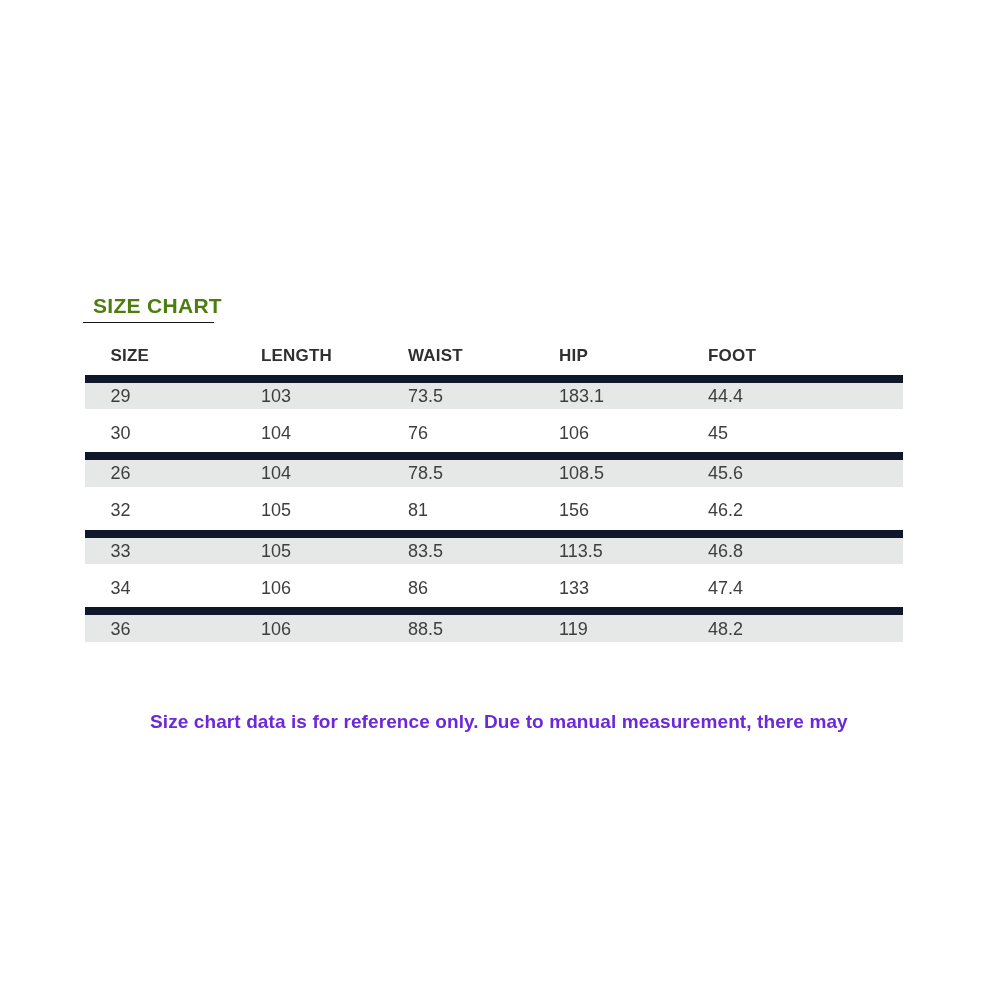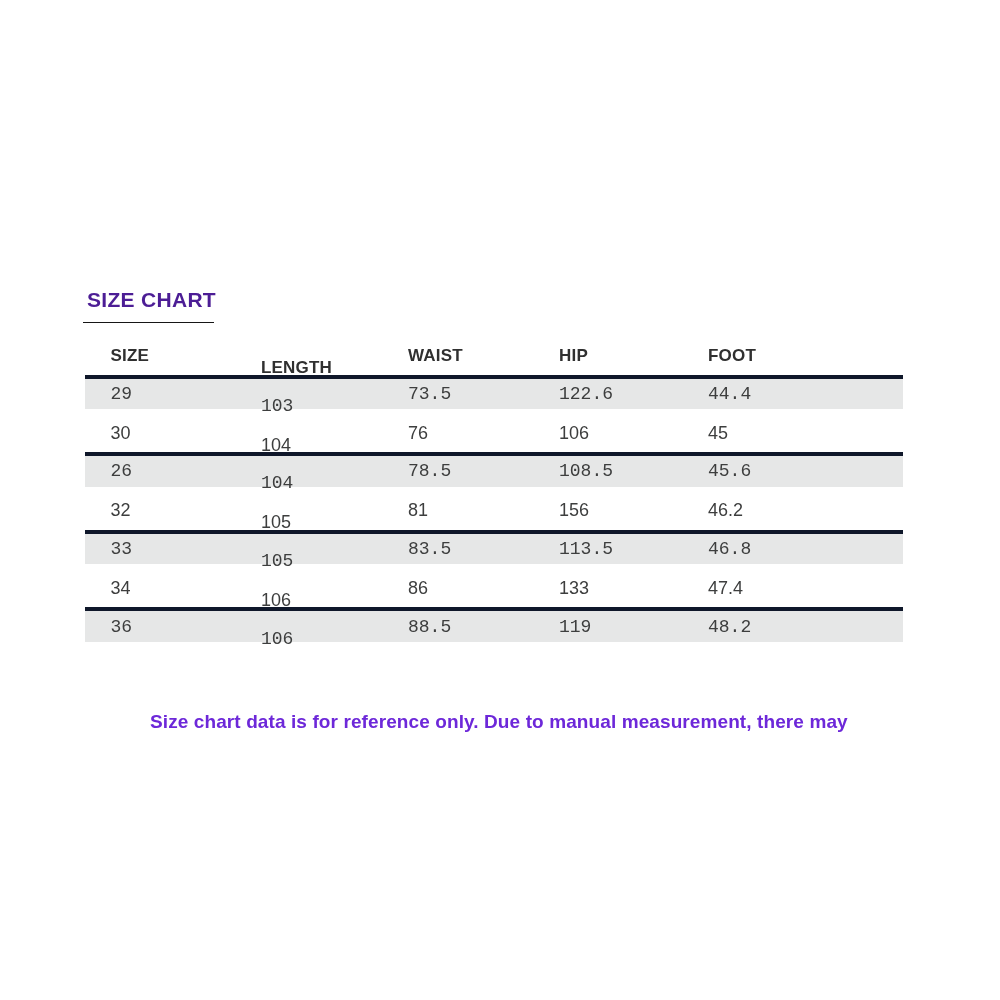--- a/index.html
+++ b/index.html
@@ -12,26 +12,26 @@
     width: 1000px;
     height: 1000px;
     background: #ffffff;
     overflow: hidden;
     font-family: "Liberation Sans", sans-serif;
   }
   .title {
     position: absolute;
     left: 83px;
     top: 284px;
-    margin: 4px;
+    margin: 10px;
     font-size: 21px;
     line-height: 24px;
     font-weight: 700;
     letter-spacing: 0.3px;
-    color: #4c1d95;
+    color: #4d7c0f;
   }
   .title-underline {
     position: absolute;
     left: 83px;
     top: 321.5px;
     width: 131px;
     height: 1.6px;
     background: #161616;
   }
   .size-table {
@@ -45,43 +45,42 @@
     height: 38.8px;
     width: 818px;
   }
   .row.header {
     height: 38.5px;
   }
   .row.striped {
     box-sizing: border-box;
     background: #e6e7e7;
     background-clip: padding-box;
-    border-top: 4px solid #0f172a;
+    border-top: 8px solid #0f172a;
     border-bottom: 4px solid #ffffff;
-    font-family: Liberation Mono, monospace;
   }
   .cell {
     position: absolute;
     top: 50%;
     transform: translateY(-50%);
     width: 120px;
     text-align: left;
     font-size: 18px;
     line-height: 1;
     color: #3d3e3e;
     white-space: nowrap;
   }
   .header .cell {
     font-size: 17px;
     font-weight: 700;
     letter-spacing: 0.2px;
     color: #303030;
   }
   .c0 { left: 25.5px; }
-  .c1 { left: 176px; margin-top: 12px; }
+  .c1 { left: 176px; }
   .c2 { left: 323px; }
   .c3 { left: 474px; }
   .c4 { left: 623px; }
   .note {
     position: absolute;
     left: 150px;
     top: 709px;
     width: 700px;
     margin: 0;
     font-size: 19px;
@@ -106,21 +105,21 @@
       <span class="cell c1">LENGTH</span>
       <span class="cell c2">WAIST</span>
       <span class="cell c3">HIP</span>
       <span class="cell c4">FOOT</span>
     </div>
 
     <div class="row striped">
       <span class="cell c0">29</span>
       <span class="cell c1">103</span>
       <span class="cell c2">73.5</span>
-      <span class="cell c3">122.6</span>
+      <span class="cell c3">183.1</span>
       <span class="cell c4">44.4</span>
     </div>
 
     <div class="row">
       <span class="cell c0">30</span>
       <span class="cell c1">104</span>
       <span class="cell c2">76</span>
       <span class="cell c3">106</span>
       <span class="cell c4">45</span>
     </div>

